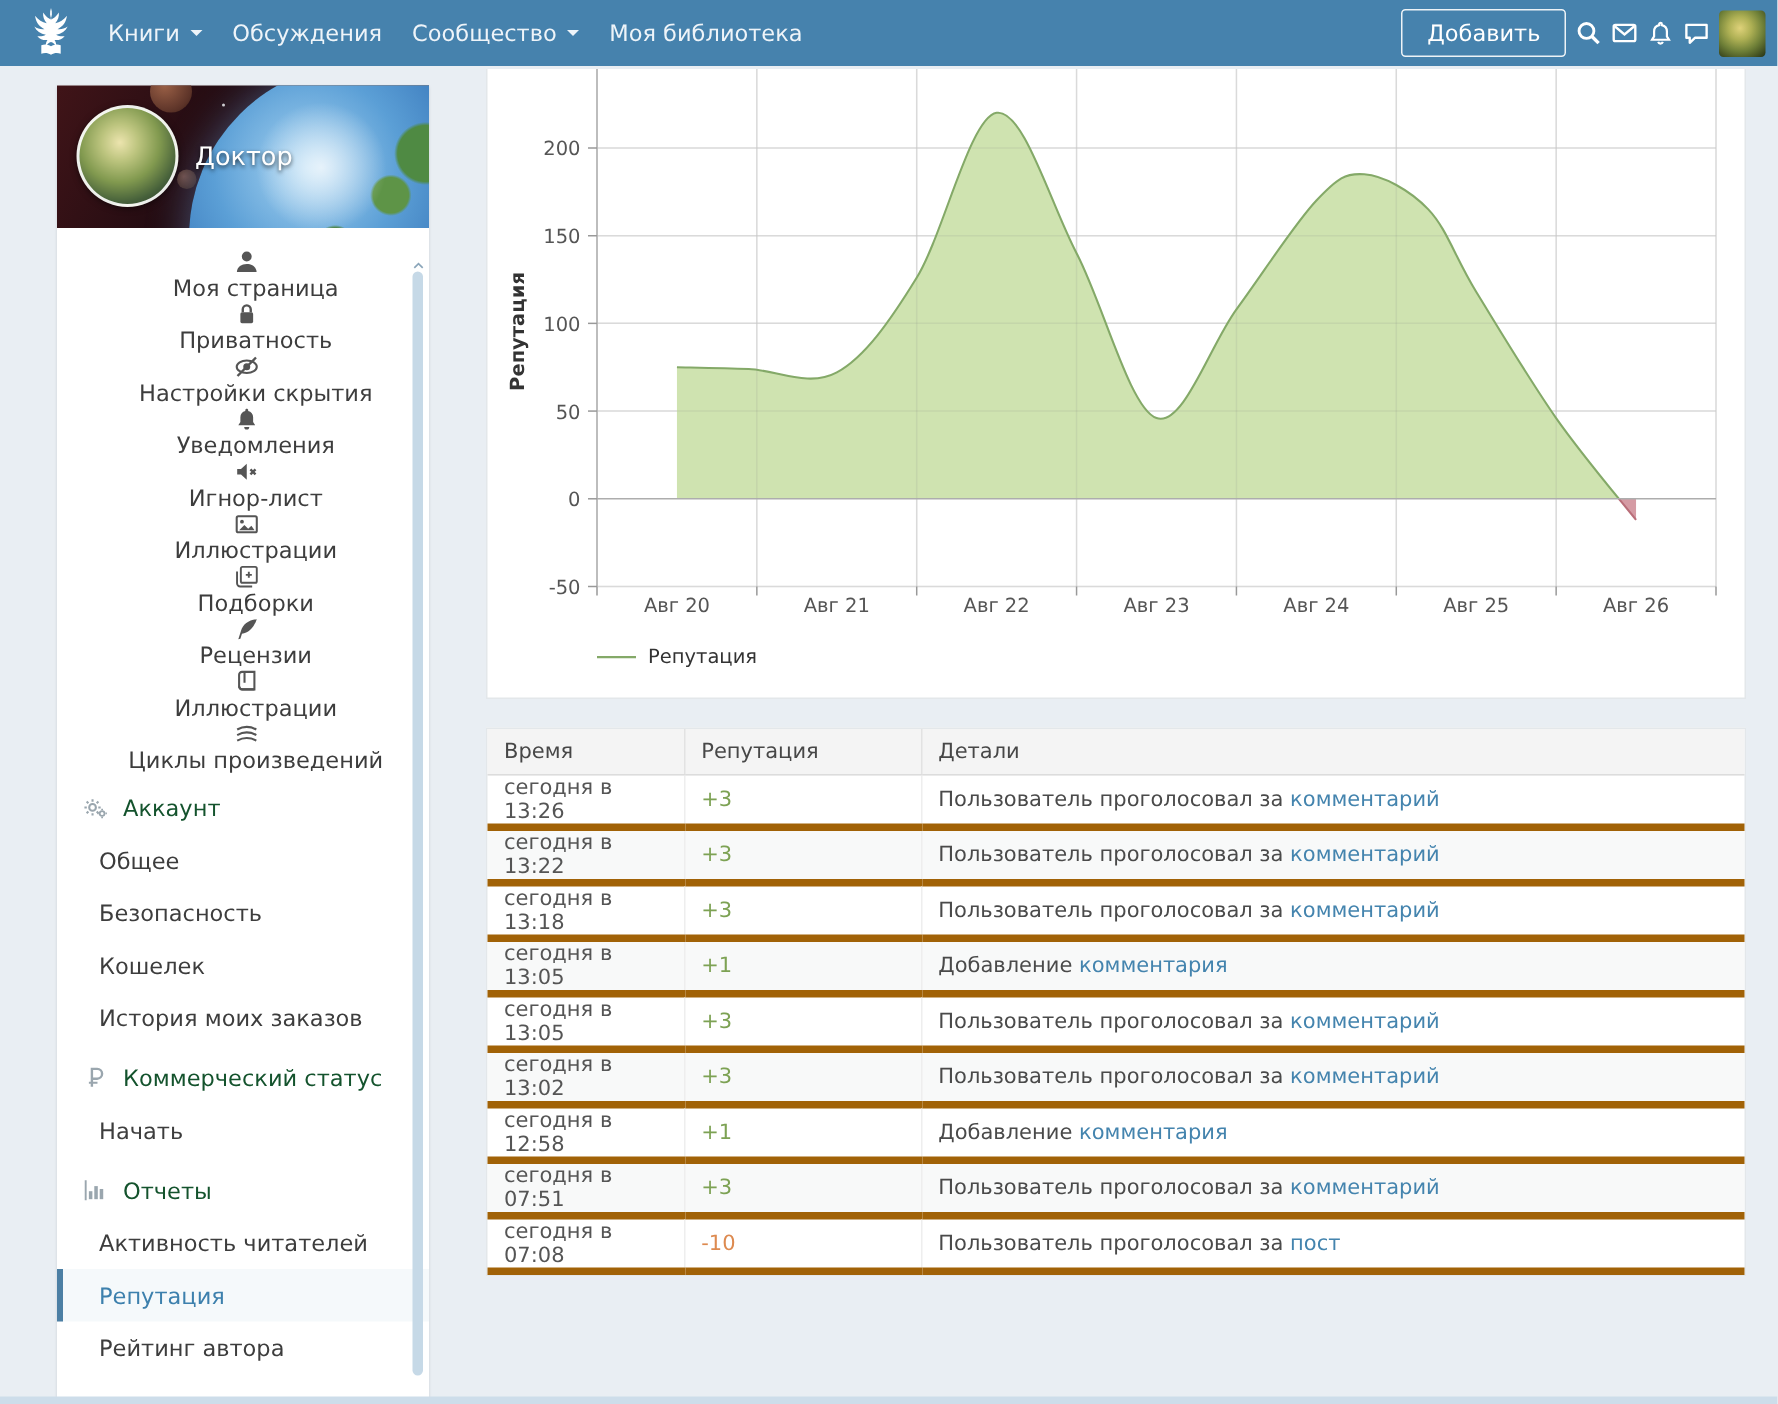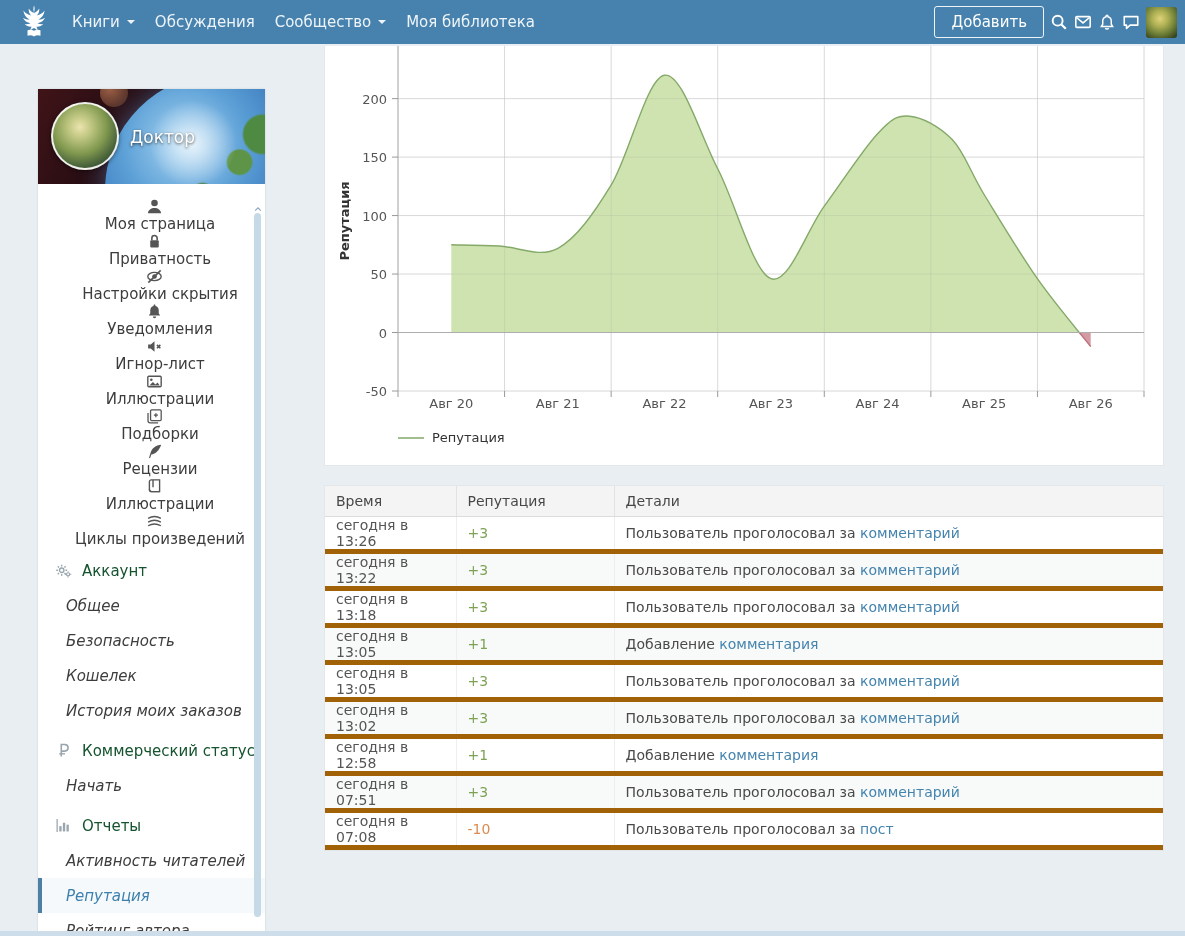--- a/index.html
+++ b/index.html
@@ -14,21 +14,21 @@
   .nav-items a { color:#eef4f9; font-size:15px; text-decoration:none; display:flex; align-items:center; cursor:pointer; white-space:nowrap; }
   .caret { display:inline-block; width:0; height:0; border-left:4px solid transparent; border-right:4px solid transparent; border-top:4px solid #eef4f9; margin-left:7px; }
   .nav-right { margin-left:auto; display:flex; align-items:center; gap:6px; }
   .add-btn { background:transparent; border:1px solid rgba(255,255,255,.9); border-radius:3px; color:#fff; font-size:15px; padding:6px 16px; font-family:inherit; cursor:pointer; }
   .nav-icon { width:18px; height:18px; color:#fff; cursor:pointer; display:inline-flex; }
   .nav-icon svg { width:18px; height:18px; }
   .nav-avatar { width:31px; height:31px; border-radius:3px; cursor:pointer;
     background: radial-gradient(circle at 45% 38%, #dfd27a 0%, #aeb054 30%, #6f8038 60%, #2d3a18 95%); }
 
   
-  .sidebar { position:absolute; left:38px; top:57px; width:227px; bottom:0; background:#fff; box-shadow:0 0 2px rgba(0,0,0,.12);margin-top:32px; }
+  .sidebar { position:absolute; left:38px; top:57px; width:248px; bottom:0; background:#fff; box-shadow:0 0 2px rgba(0,0,0,.12); }
   .banner { position:relative; height:95px; overflow:hidden; background:linear-gradient(118deg,#401418 0%,#230c12 40%,#0b0609 100%); }
   .stars { position:absolute; inset:0; }
   .stars i { position:absolute; width:2px; height:2px; border-radius:50%; background:rgba(255,255,255,.8); }
   .earth { position:absolute; right:-72px; bottom:-122px; width:232px; height:232px; border-radius:50%;
     background:
       radial-gradient(circle at 38% 30%, rgba(255,255,255,.75) 0%, rgba(255,255,255,0) 20%),
       radial-gradient(circle at 58% 38%, #5e9447 0 6%, transparent 7%),
       radial-gradient(circle at 68% 26%, #4f8a43 0 8%, transparent 9%),
       radial-gradient(circle at 42% 52%, #47803d 0 6%, transparent 7%),
       radial-gradient(circle at 34% 30%, #a9d5f2 0%, #5b9fd6 28%, #2f6cb2 58%, #14386a 84%, #0a2142 100%);
@@ -42,21 +42,21 @@
     box-shadow:0 1px 4px rgba(0,0,0,.5); }
   .p-name { position:absolute; left:92px; top:38px; color:#fff; font-size:17px; text-shadow:0 1px 3px rgba(0,0,0,.7); }
 
   .menu { list-style:none; padding-top:14px; }
   .sb-item { height:35px; display:flex; align-items:center; font-size:15px; color:#3d3d3d; cursor:pointer; }
   .sb-link { padding-left:17px;flex-direction:column; }
   .sb-link .icn { width:17px; height:17px; margin-right:12px; color:#555; flex:none; }
   .icn svg { width:100%; height:100%; display:block; }
   .sb-header { padding-left:17px; color:#14532d; cursor:default; margin-top:5px; }
   .sb-header .icn { width:17px; height:17px; margin-right:10px; color:#9aa6ae; flex:none; }
-  .sb-sub { padding-left:28px;font-style:italic; }
+  .sb-sub { padding-left:28px; }
   .sb-item.active { background:#f5f9fb; border-left:4px solid #4c7fa4; padding-left:24px; color:#3d80ad; }
 
   .sb-scroll { position:absolute; right:2px; top:110px; bottom:3px; width:10px; }
   .sb-arrow { position:absolute; left:0; width:10px; height:10px; color:#8ba6ba; }
   .sb-arrow svg { width:10px; height:10px; }
   .sb-arrow.up { top:0; } .sb-arrow.down { bottom:0; }
   .sb-thumb { position:absolute; left:1px; top:14px; bottom:16px; width:7px; border-radius:4px; background:#c6d9e7; }
 
   
   .main { position:absolute; left:324px; top:46px; width:840px; }

